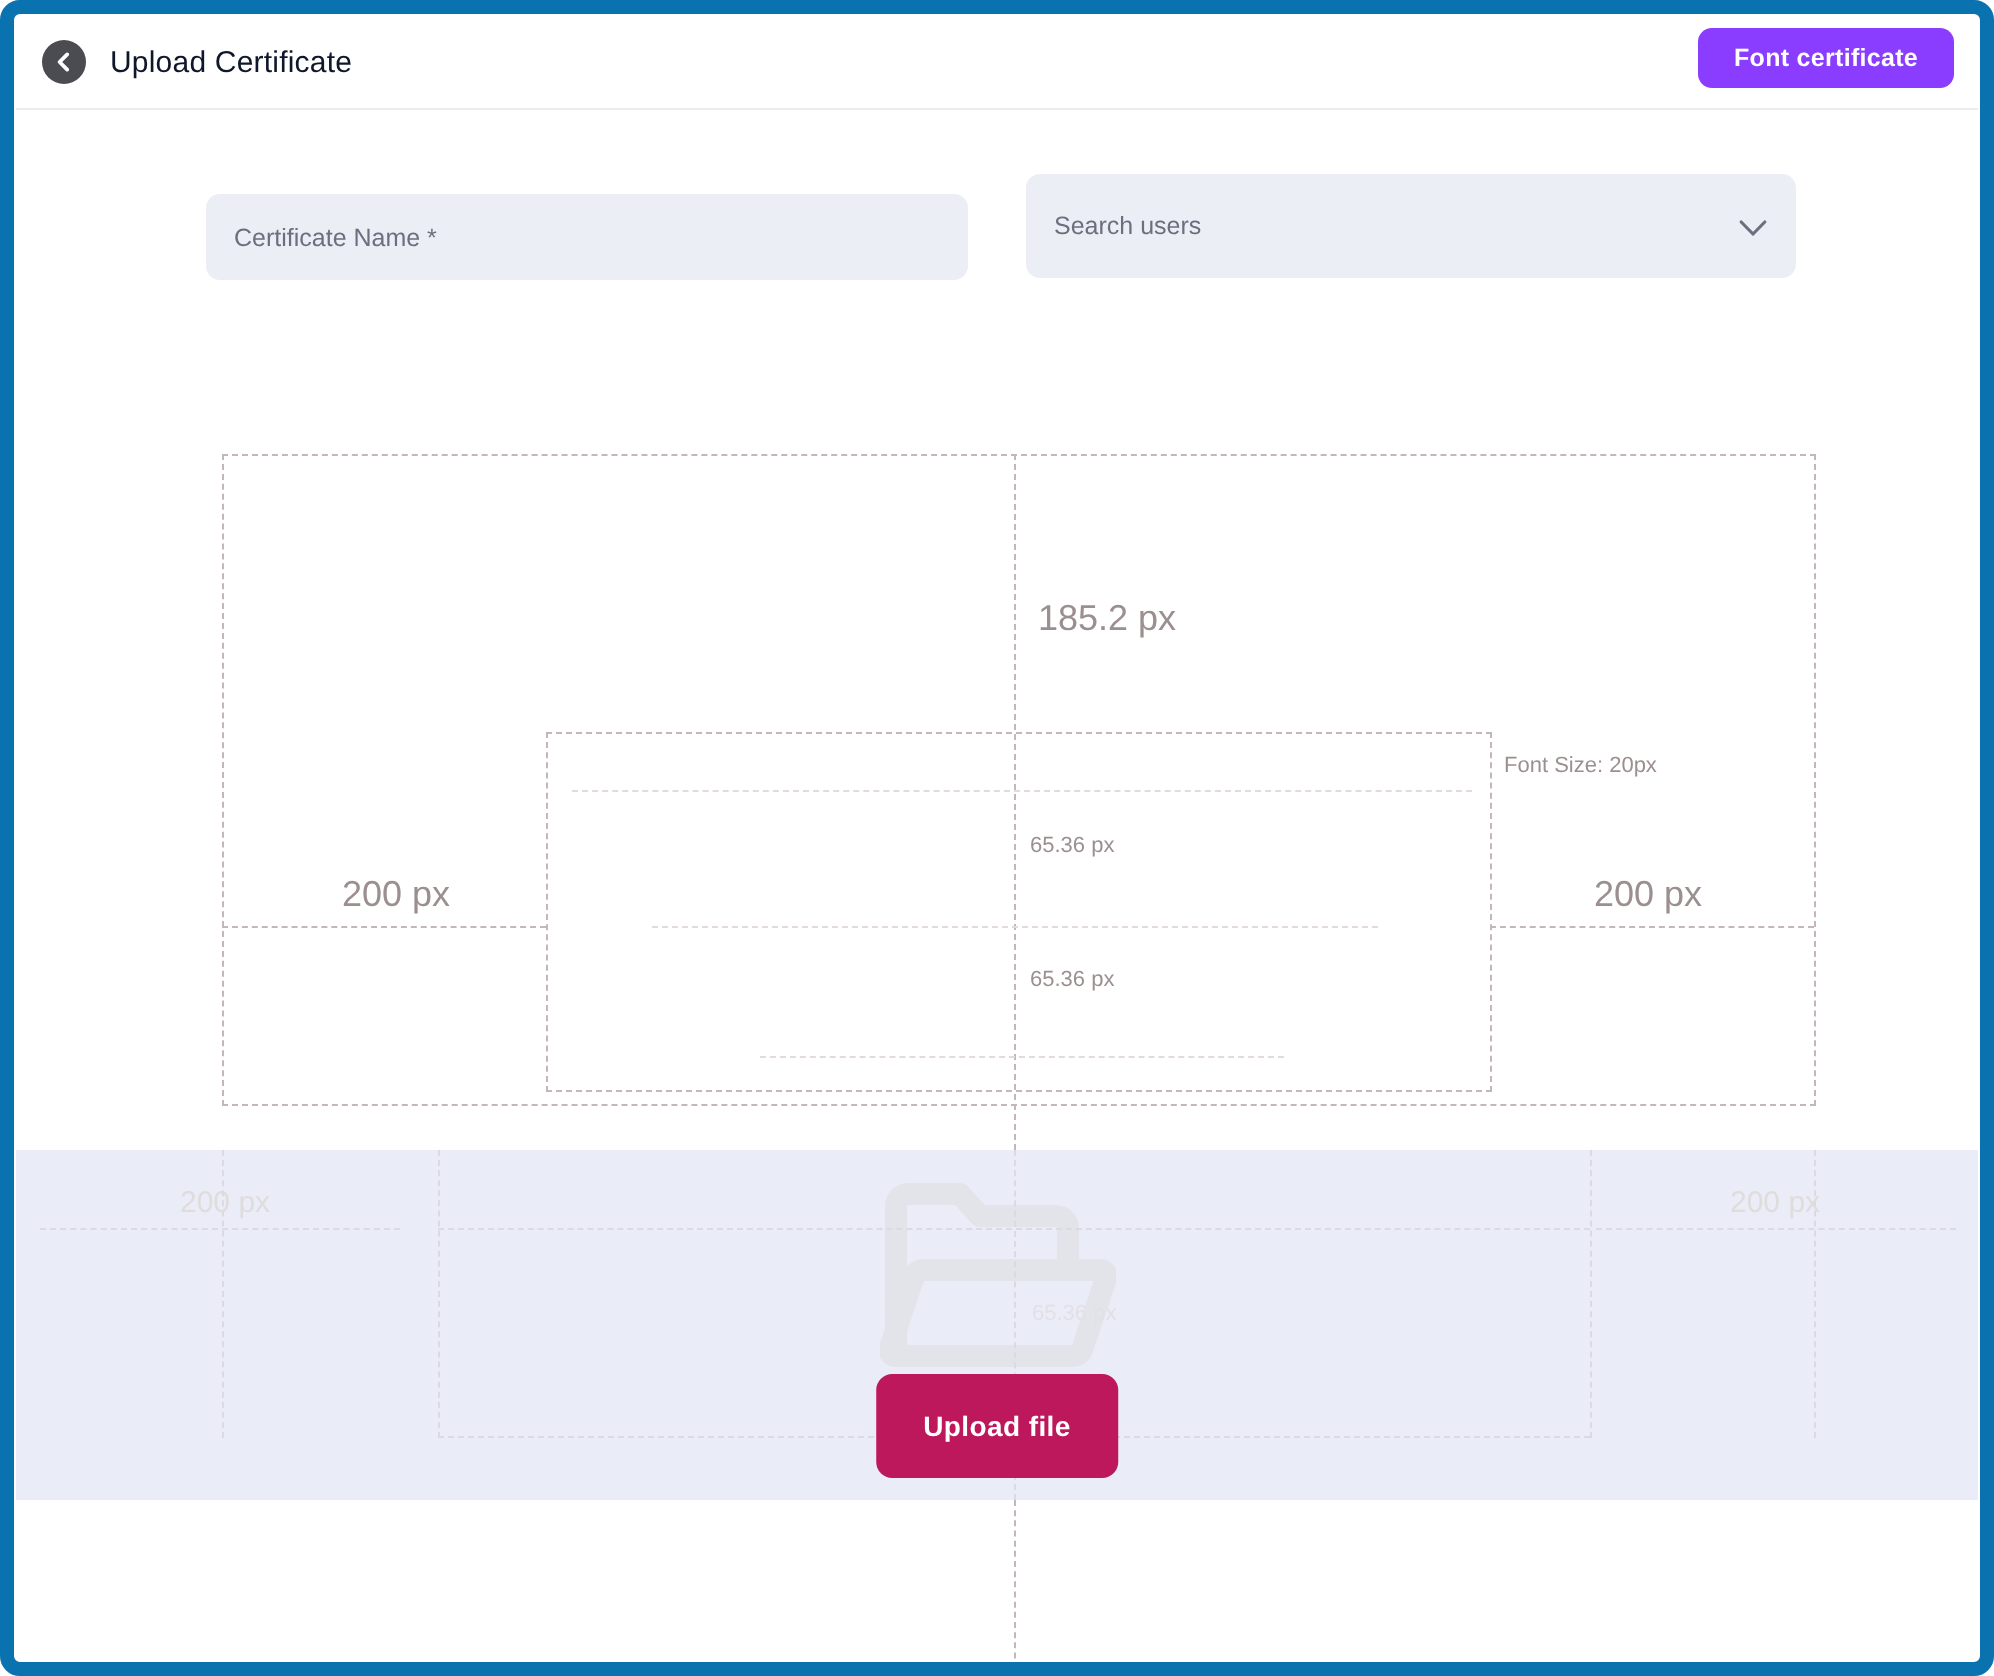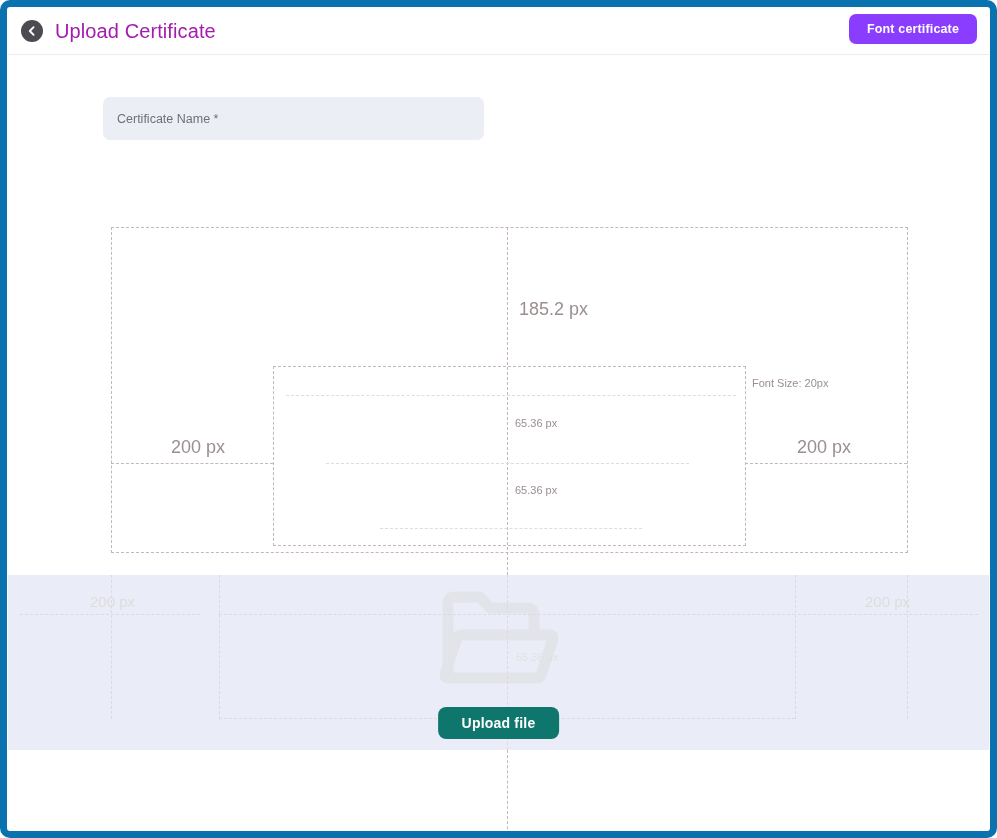--- a/index.html
+++ b/index.html
@@ -62,22 +62,22 @@
     background: #4b4b52;
     display: flex;
     align-items: center;
     justify-content: center;
     cursor: pointer;
     flex: 0 0 auto;
   }
   .back-btn svg { display: block; }
   .page-title {
     margin-left: 12px;
-    font-size: 20px;
-    color: #a21caf;
+    font-size: 15px;
+    color: #0f172a;
     letter-spacing: .1px;
     font-weight: 400;
   }
   .save-btn {
     position: absolute;
     right: 12px;
     top: 6px;
     height: 30px;
     padding: 0 18px;
     border: none;
@@ -193,25 +193,25 @@
     left: 50%;
     transform: translateX(-50%);
     top: 12px;
     opacity: .55;
   }
   .upload-btn {
     position: absolute;
     left: 50%;
     transform: translateX(-50%);
     bottom: 11px;
-    height: 32px;
+    height: 52px;
     padding: 0 24px;
     border: none;
     border-radius: 8px;
-    background: #0f766e;
+    background: #be185d;
     color: #ffffff;
     font-family: "Liberation Sans", sans-serif;
     font-size: 14px;
     font-weight: bold;
     letter-spacing: .2px;
     cursor: pointer;
     z-index: 3;
   }
   .band-lbl {
     position: absolute;
@@ -283,20 +283,28 @@
         <div class="g-lbl sm" style="left:507px; top:362px;">65.36 px</div>
         <div class="g-lbl sm" style="left:507px; top:429px;">65.36 px</div>
         <div class="g-lbl sm" style="left:744px; top:322px;">Font Size: 20px</div>
 
         <div class="g-v" style="left:499px; top:695px; height:125px;"></div>
 
       </div>
 
       <div class="form-row">
         <input class="field field-name" type="text" placeholder="Certificate Name *" style="">
+        <div class="select-wrap">
+          <div class="field field-select">Search users</div>
+          <span class="chevron">
+            <svg width="15" height="10" viewBox="0 0 15 10">
+              <path d="M1.6 2 L7.5 8 L13.4 2" fill="none" stroke="#6c6f7d" stroke-width="1.6" stroke-linecap="round" stroke-linejoin="round"></path>
+            </svg>
+          </span>
+        </div>
       </div>
 
       <div class="upload-band">
 
         <div class="band-g-v" style="left:103px; top:0; height:144px;"></div>
         <div class="band-g-v" style="left:899px; top:0; height:144px;"></div>
         <div class="band-g-v" style="left:211px; top:0; height:144px;"></div>
         <div class="band-g-v" style="left:787px; top:0; height:144px;"></div>
         <div class="band-g-v" style="left:499px; top:0; height:175px;"></div>
         <div class="band-g-h" style="left:12px; top:39px; width:180px;"></div>

